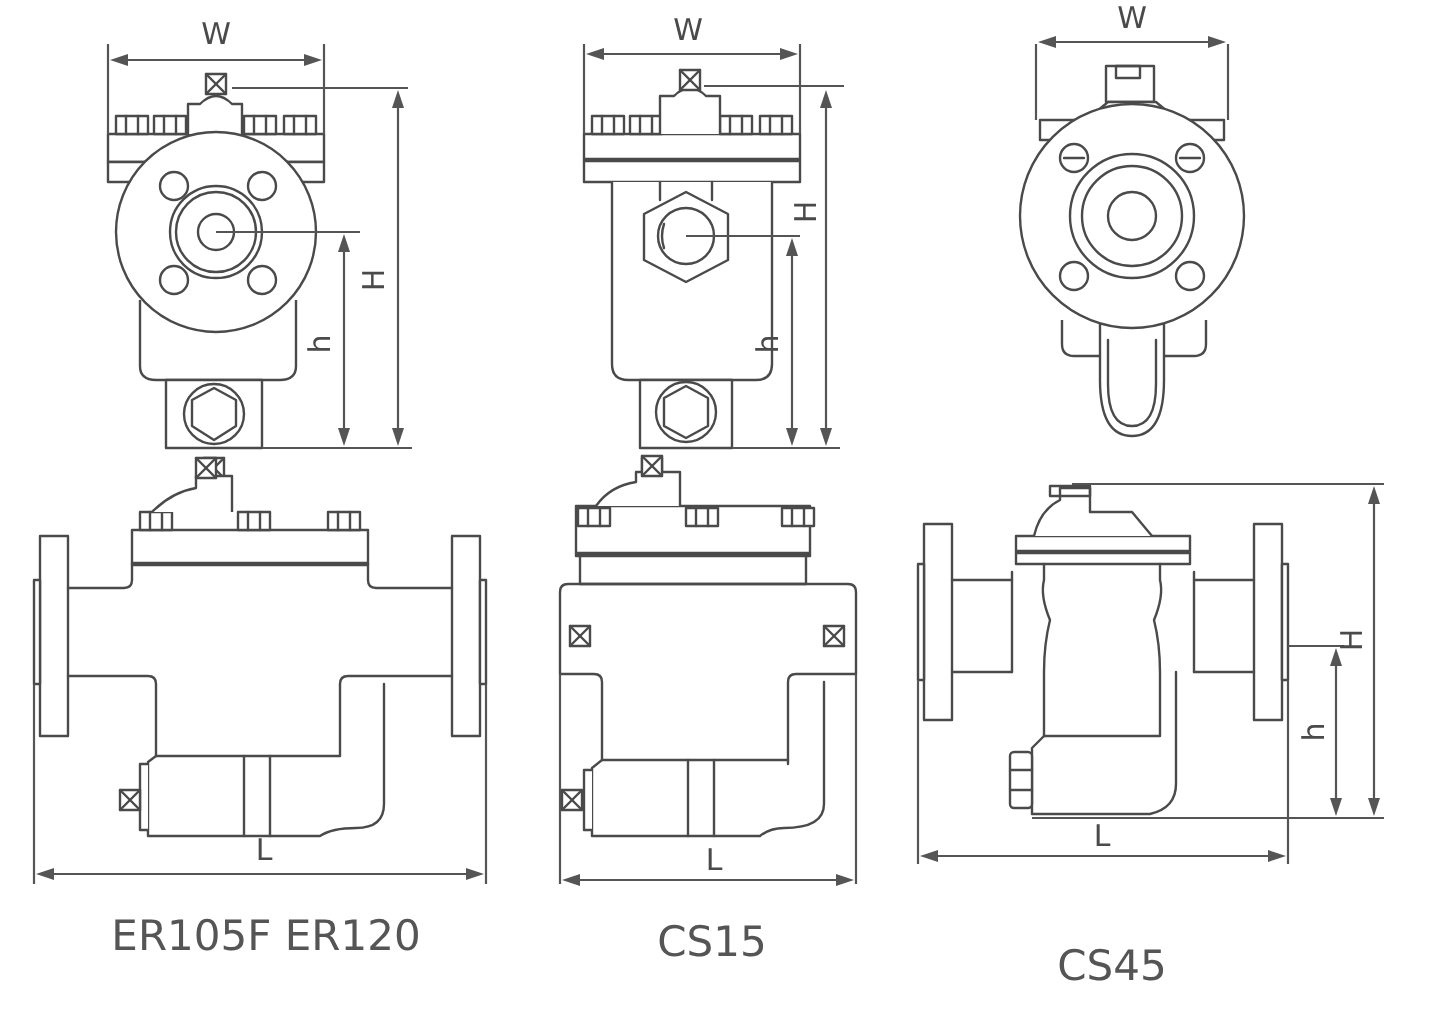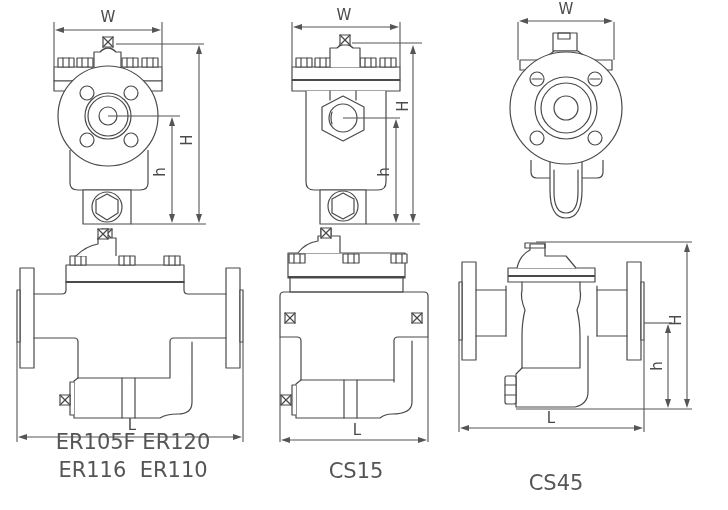--- a/index.html
+++ b/index.html
@@ -243,22 +243,21 @@
     <text x="0" y="0" transform="translate(662,366) rotate(-90)" text-anchor="middle" class="dlabel">h</text>
     <line x1="459" y1="340" x2="459" y2="432" class="dim"></line>
     <line x1="644" y1="340" x2="644" y2="432" class="dim"></line>
     <line x1="463" y1="428" x2="640" y2="428" class="dim"></line>
     <polygon points="460,428 469,425 469,431" class="arrow"></polygon>
     <polygon points="643,428 634,425 634,431" class="arrow"></polygon>
     <text x="551" y="423" text-anchor="middle" class="dlabel">L</text>
   </g>
 </svg>
 
-<div class="caption" style="left:38px; top:428px; width:190px;">
+<div class="caption" style="left:38px; top:454px; width:190px;">
   <div>ER105F ER120</div>
-  <div style="white-space:pre;">ER116  ER110</div>
 </div>
 <div class="caption" style="left:300px; top:457px; width:112px;text-align:center;">
   <div>CS15</div>
 </div>
 <div class="caption" style="left:500px; top:469px; width:112px;">
   <div>CS45</div>
 </div>
 
 </body></html>

